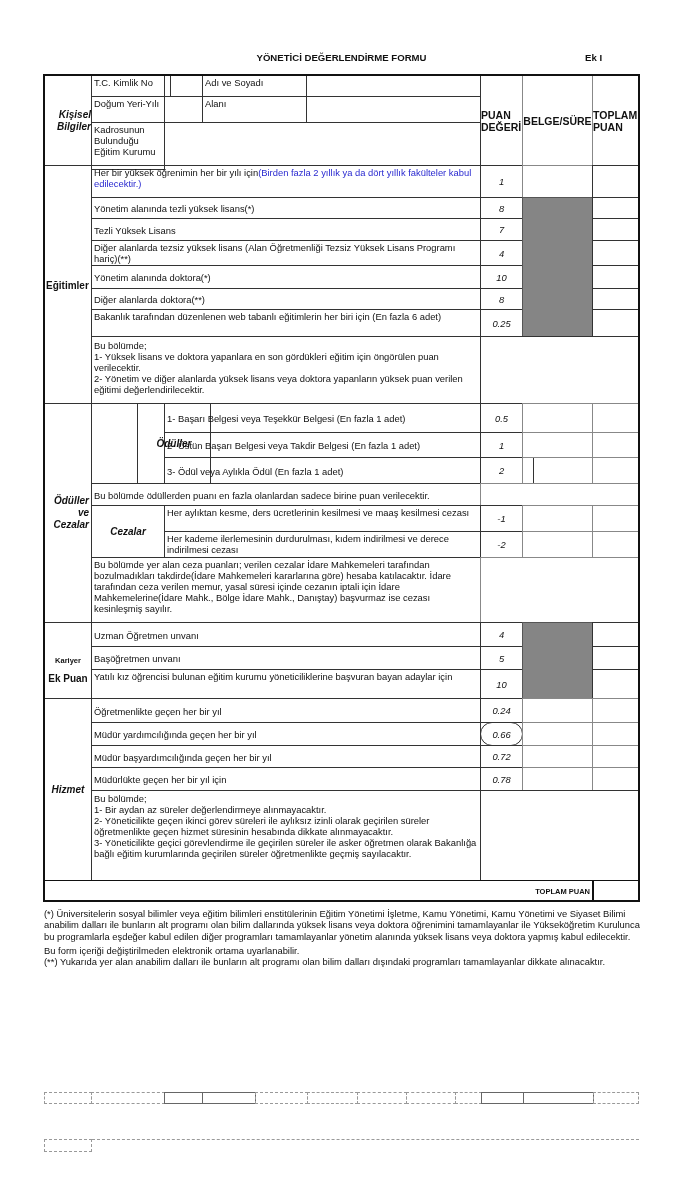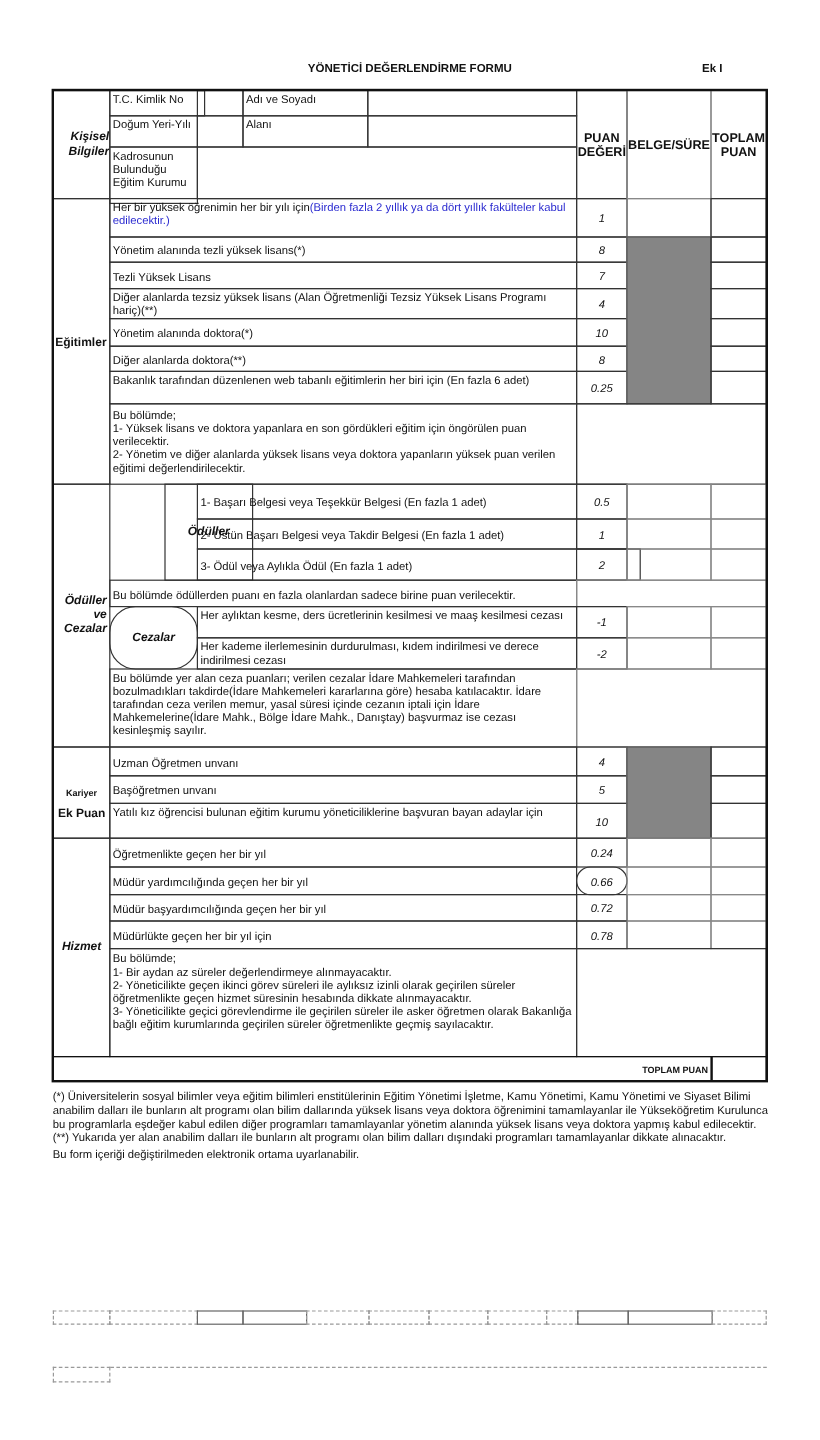--- a/index.html
+++ b/index.html
@@ -8,21 +8,21 @@
   .abs { position:absolute; box-sizing:border-box; }
   .title { left:0; width:683px; top:52px; text-align:center; font-weight:bold; font-size:9.6px; }
   .ek { left:585px; top:52px; font-weight:bold; font-size:9.6px; }
   .c { border:1px solid #333; padding:1px 1px 0 2px; line-height:11px; overflow:hidden; }
   .g { border-color:#888; }
   .center { text-align:right; display:flex; align-items:center; justify-content:center; padding:0;font-style:italic; }
   .vcenter { display:flex; align-items:center; }
   .bold { font-weight:bold; }
   .shade { background:#858585; border:1px solid #555; }
   .blue { color:#2a2ad0; }
-  .hdr { font-weight:bold; font-size:10.5px; line-height:12px; text-align:center; display:flex; align-items:center; justify-content:center; padding:0; }
+  .hdr { font-weight:bold; font-size:10.5px; line-height:12px; display:flex; align-items:center; justify-content:center; padding:0; }
   .outer { border:2px solid #111; pointer-events:none; }
   .notes { left:44px; width:600px; top:908px; font-size:9.4px; line-height:11.3px; }
   .notes .h { font-weight:bold; text-decoration:underline; }
   .dash { border:1px dashed #999; height:12px; }
   .solid { border:1px solid #666; height:12px; }
 </style>
 </head>
 <body>
 
 <div class="abs title">YÖNETİCİ DEĞERLENDİRME FORMU</div>
@@ -89,21 +89,21 @@
 <div class="abs c g" style="left:592px;top:432px;width:47px;height:26px;"></div>
 
 <div class="abs c vcenter" style="left:164px;top:457px;width:370px;height:27px;">3- Ödül veya Aylıkla Ödül (En fazla 1 adet)</div>
 <div class="abs c center" style="left:480px;top:457px;width:43px;height:27px;">2</div>
 <div class="abs c g" style="left:522px;top:457px;width:71px;height:27px;"></div>
 <div class="abs c g" style="left:592px;top:457px;width:47px;height:27px;"></div>
 
 <div class="abs c vcenter" style="left:91px;top:483px;width:390px;height:23px;">Bu bölümde ödüllerden puanı en fazla olanlardan sadece birine puan verilecektir.</div>
 <div class="abs c g" style="left:480px;top:483px;width:159px;height:23px;"></div>
 
-<div class="abs c center bold" style="left:91px;top:505px;width:74px;height:53px;font-size:10px;border-radius:22px;">Cezalar</div>
+<div class="abs c center bold" style="left:91px;top:505px;width:74px;height:53px;font-size:10px;">Cezalar</div>
 <div class="abs c" style="left:164px;top:505px;width:317px;height:27px;">Her aylıktan kesme, ders ücretlerinin kesilmesi ve maaş kesilmesi cezası</div>
 <div class="abs c center" style="left:480px;top:505px;width:43px;height:27px;">-1</div>
 <div class="abs c g" style="left:522px;top:505px;width:71px;height:27px;"></div>
 <div class="abs c g" style="left:592px;top:505px;width:47px;height:27px;"></div>
 <div class="abs c" style="left:164px;top:531px;width:317px;height:27px;">Her kademe ilerlemesinin durdurulması, kıdem indirilmesi ve derece indirilmesi cezası</div>
 <div class="abs c center" style="left:480px;top:531px;width:43px;height:27px;">-2</div>
 <div class="abs c g" style="left:522px;top:531px;width:71px;height:27px;"></div>
 <div class="abs c g" style="left:592px;top:531px;width:47px;height:27px;"></div>
 
 <div class="abs c" style="left:91px;top:557px;width:390px;height:66px;">Bu bölümde yer alan ceza puanları; verilen cezalar İdare Mahkemeleri tarafından bozulmadıkları takdirde(İdare Mahkemeleri kararlarına göre) hesaba katılacaktır. İdare tarafından ceza verilen memur, yasal süresi içinde cezanın iptali için İdare Mahkemelerine(İdare Mahk., Bölge İdare Mahk., Danıştay) başvurmaz ise cezası kesinleşmiş sayılır.</div>
@@ -148,22 +148,22 @@
 <div class="abs c" style="left:480px;top:790px;width:159px;height:91px;"></div>
 
 <div class="abs" style="left:44px;top:880px;width:595px;height:21px;border:1px solid #111;"></div>
 <div class="abs bold" style="left:480px;top:887px;width:110px;text-align:right;font-size:7.5px;">TOPLAM PUAN</div>
 <div class="abs" style="left:592px;top:880px;width:47px;height:21px;border-left:2px solid #111;"></div>
 
 <div class="abs outer" style="left:43px;top:74px;width:597px;height:828px;"></div>
 
 <div class="abs notes">
   <div>(*) Üniversitelerin sosyal bilimler veya eğitim bilimleri enstitülerinin Eğitim Yönetimi İşletme, Kamu Yönetimi, Kamu Yönetimi ve Siyaset Bilimi anabilim dalları ile bunların alt programı olan bilim dallarında yüksek lisans veya doktora öğrenimini tamamlayanlar ile Yükseköğretim Kurulunca bu programlarla eşdeğer kabul edilen diğer programları tamamlayanlar yönetim alanında yüksek lisans veya doktora yapmış kabul edilecektir.</div>
+  <div style="margin-top:3px;">Bu form içeriği değiştirilmeden elektronik ortama uyarlanabilir.</div>
   <div>(**) Yukarıda yer alan anabilim dalları ile bunların alt programı olan bilim dalları dışındaki programları tamamlayanlar dikkate alınacaktır.</div>
-  <div style="margin-top:3px;">Bu form içeriği değiştirilmeden elektronik ortama uyarlanabilir.</div>
 </div>
 
 <div class="abs dash" style="left:44px;top:1092px;width:48px;"></div>
 <div class="abs dash" style="left:91px;top:1092px;width:74px;"></div>
 <div class="abs solid" style="left:164px;top:1092px;width:39px;"></div>
 <div class="abs solid" style="left:202px;top:1092px;width:54px;"></div>
 <div class="abs dash" style="left:255px;top:1092px;width:53px;"></div>
 <div class="abs dash" style="left:307px;top:1092px;width:51px;"></div>
 <div class="abs dash" style="left:357px;top:1092px;width:50px;"></div>
 <div class="abs dash" style="left:406px;top:1092px;width:50px;"></div>

